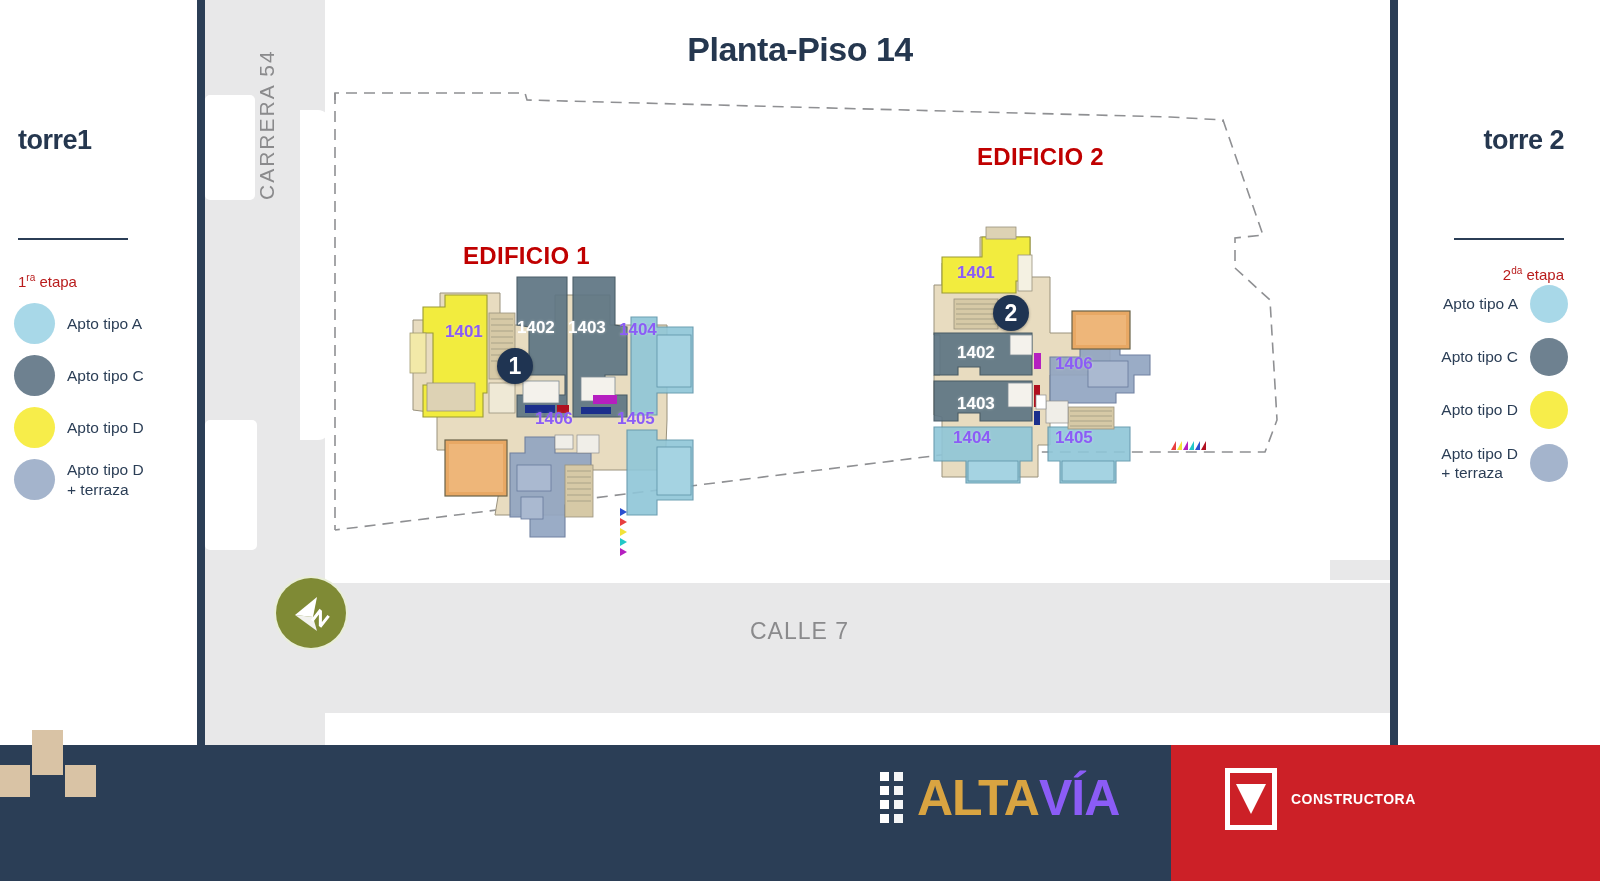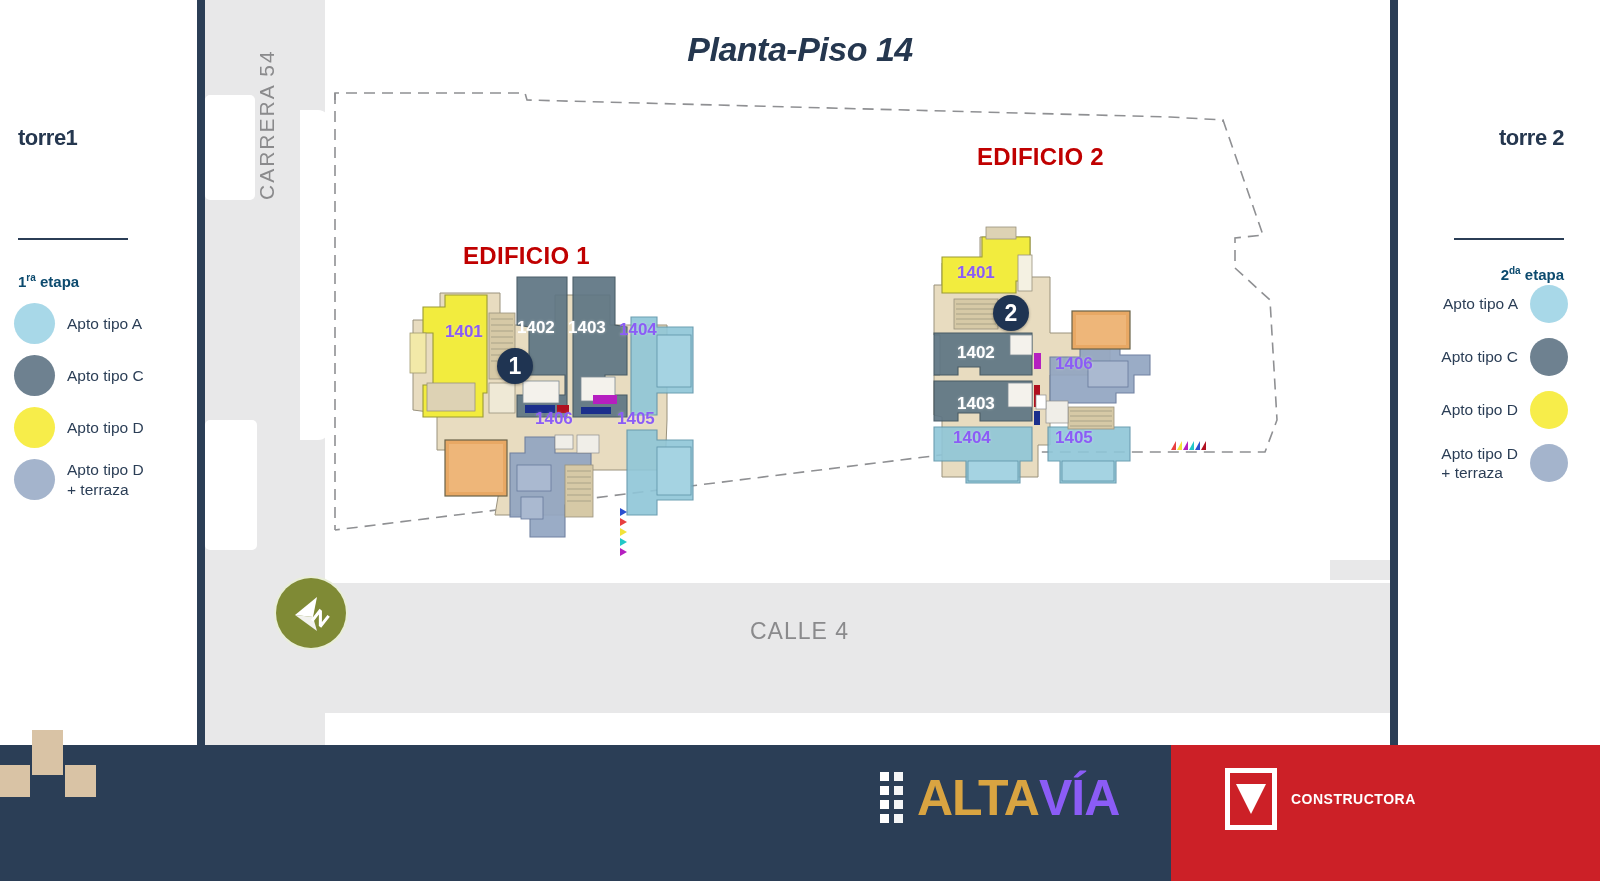--- a/index.html
+++ b/index.html
@@ -41,43 +41,43 @@
   }
   .street-carrera {
     left: 255px; top: 200px; transform: rotate(-90deg); transform-origin: left top;
     font-size: 21px; letter-spacing: 2px;
   }
   .street-calle { left: 750px; top: 618px; font-size: 23px; letter-spacing: 1px; }
 
   
   .title {
     position: absolute; left: 0; right: 0; top: 30px; text-align: center;
-    color: #25374f; font-size: 34px; font-weight: bold; letter-spacing: -0.5px; font-style: italic;
+    color: #25374f; font-size: 34px; font-weight: bold; letter-spacing: -0.5px;
   }
 
   
   .panel { position: absolute; top: 0; width: 197px; height: 745px; background: #fff; }
   .panel-left  { left: 0; }
   .panel-right { left: 1398px; width: 184px; }
 
   .torre-title {
-    position: absolute; font-size: 22px; font-weight: bold; color: #25374f;
+    position: absolute; font-size: 27px; font-weight: bold; color: #25374f;
     letter-spacing: -0.5px; white-space: nowrap;
   }
   .torre-left  { left: 18px; top: 125px; }
   .torre-right { right: 18px; top: 125px; }
 
   .hr {
     position: absolute; height: 2px; background: #2b3e56;
   }
   .hr-left  { left: 18px; top: 238px; width: 110px; }
   .hr-right { right: 18px; top: 238px; width: 110px; }
 
   .etapa {
-    position: absolute; font-size: 15px; font-weight: bold; color: #0c4a6e;
+    position: absolute; font-size: 15px; font-weight: normal; color: #b91c1c;
     white-space: nowrap;
   }
   .etapa sup { font-size: 10px; }
   .etapa-left  { left: 18px; top: 272px; }
   .etapa-right { right: 18px; top: 265px; }
 
   .legend { position: absolute; display: flex; flex-direction: column; }
   .legend-left  { left: 14px; top: 303px; gap: 11px; }
   .legend-right { right: 14px; top: 285px; gap: 15px; align-items: flex-end; }
 
@@ -173,21 +173,21 @@
   <div class="bay" style="left:205px; top:95px; width:50px; height:105px;"></div>
   <div class="bay" style="left:205px; top:420px; width:52px; height:130px;"></div>
   <div class="bay" style="left:205px; top:630px; width:28px; height:10px;"></div>
   <div class="bay" style="left:300px; top:110px; width:30px; height:330px; border-radius:0 12px 12px 0;"></div>
 
   <div class="ground-calle"></div>
   <div class="calle-white-top"></div>
   <div class="corner-grey-tr"></div>
 
   <div class="street-label street-carrera">CARRERA 54</div>
-  <div class="street-label street-calle">CALLE 4</div>
+  <div class="street-label street-calle">CALLE 7</div>
 
   <div class="plan-area">
 
     <svg class="boundary" width="1185" height="745">
       <polyline points="130,100 130,93 320,93 322,100 965,117 1018,120 1018,122" fill="none" stroke="#8f9093" stroke-width="1.6" stroke-dasharray="11,7"></polyline>
       <polyline points="130,93 130,530" fill="none" stroke="#8f9093" stroke-width="1.6" stroke-dasharray="11,7"></polyline>
       <polyline points="1018,120 1058,235 1030,238 1030,268" fill="none" stroke="#8f9093" stroke-width="1.6" stroke-dasharray="11,7"></polyline>
       <polyline points="1030,268 1065,300 1072,420 1060,452 760,452" fill="none" stroke="#8f9093" stroke-width="1.6" stroke-dasharray="11,7"></polyline>
       <polyline points="760,452 130,530" fill="none" stroke="#8f9093" stroke-width="1.6" stroke-dasharray="11,7"></polyline>
     </svg>

